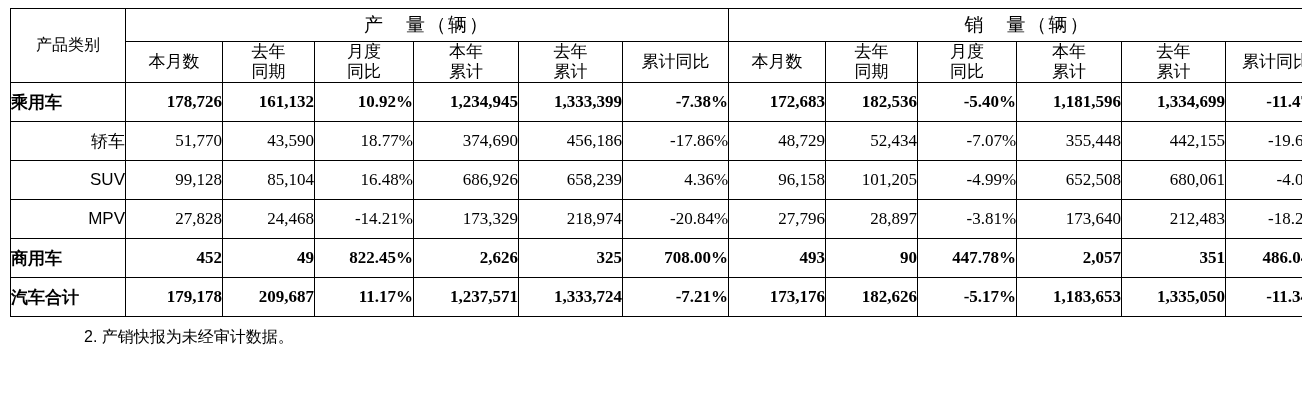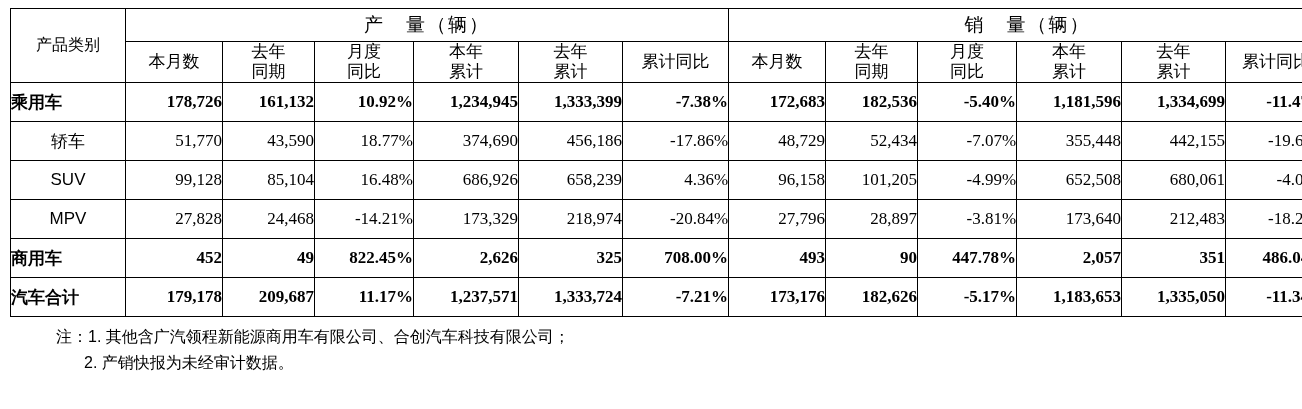--- a/index.html
+++ b/index.html
@@ -65,21 +65,21 @@
     font-size: 17px;
     height: 38px;
     font-family: "Liberation Sans", "DejaVu Sans", sans-serif;
     padding-left: 10px;
   }
   td.rowlabel.bold {
     font-weight: bold;
     margin-left: 44px;
   }
   td.rowlabel.indent {
-    text-align: center;
+    text-align: right;
     padding-left: 0;
   }
   td.num {
     font-size: 17px;
     text-align: right;
     padding-right: 9px;
     height: 38px;
     font-family: "Liberation Serif", "DejaVu Serif", serif;
   }
   td.num.bold {
@@ -260,16 +260,15 @@
         <td class="num bold">182,626</td>
         <td class="num bold">-5.17%</td>
         <td class="num bold">1,183,653</td>
         <td class="num bold">1,335,050</td>
         <td class="num bold">-11.34%</td>
       </tr>
     </tbody>
   </table>
 
   <div class="notes">
-    <div class="note-line">注：1. 其他含广汽领程新能源商用车有限公司、合创汽车科技有限公司；</div>
     <div class="note-line second">2. 产销快报为未经审计数据。</div>
   </div>
 </div>
 
 </body></html>

